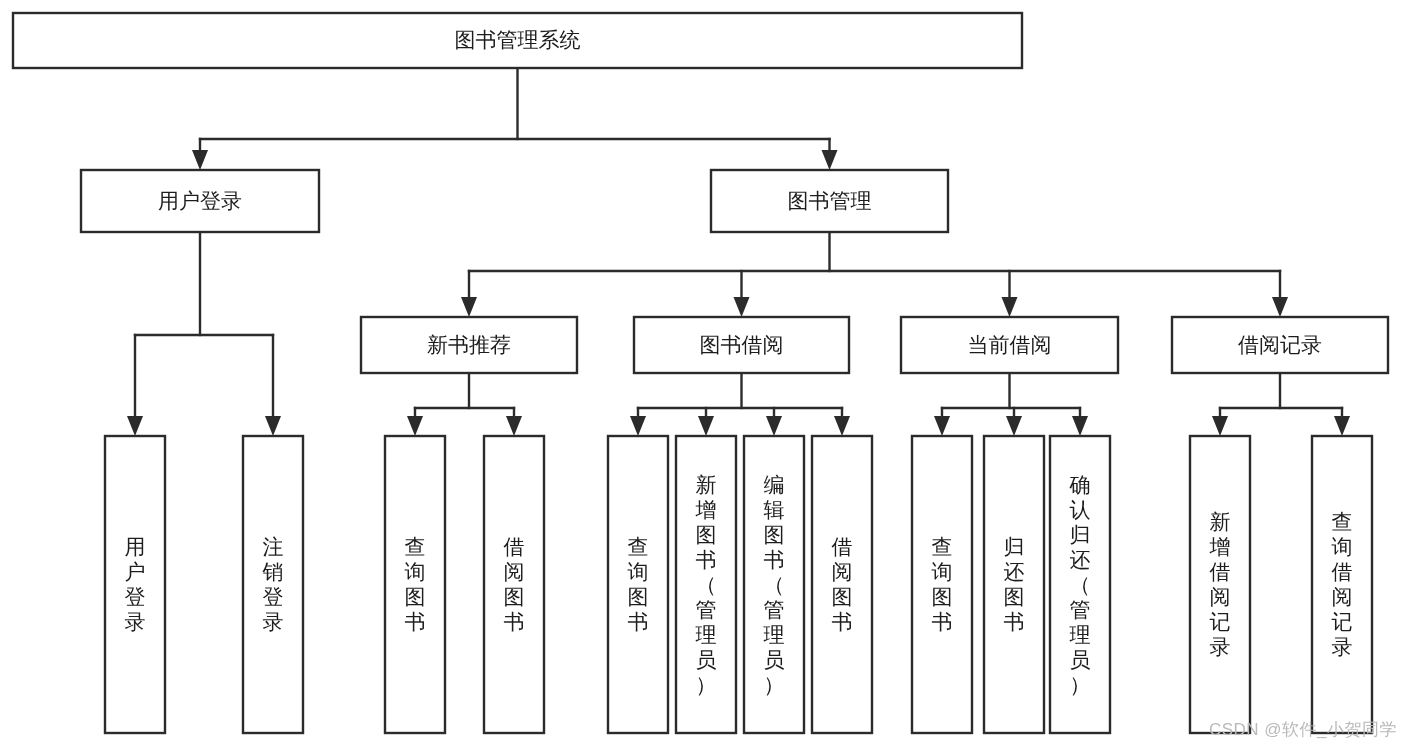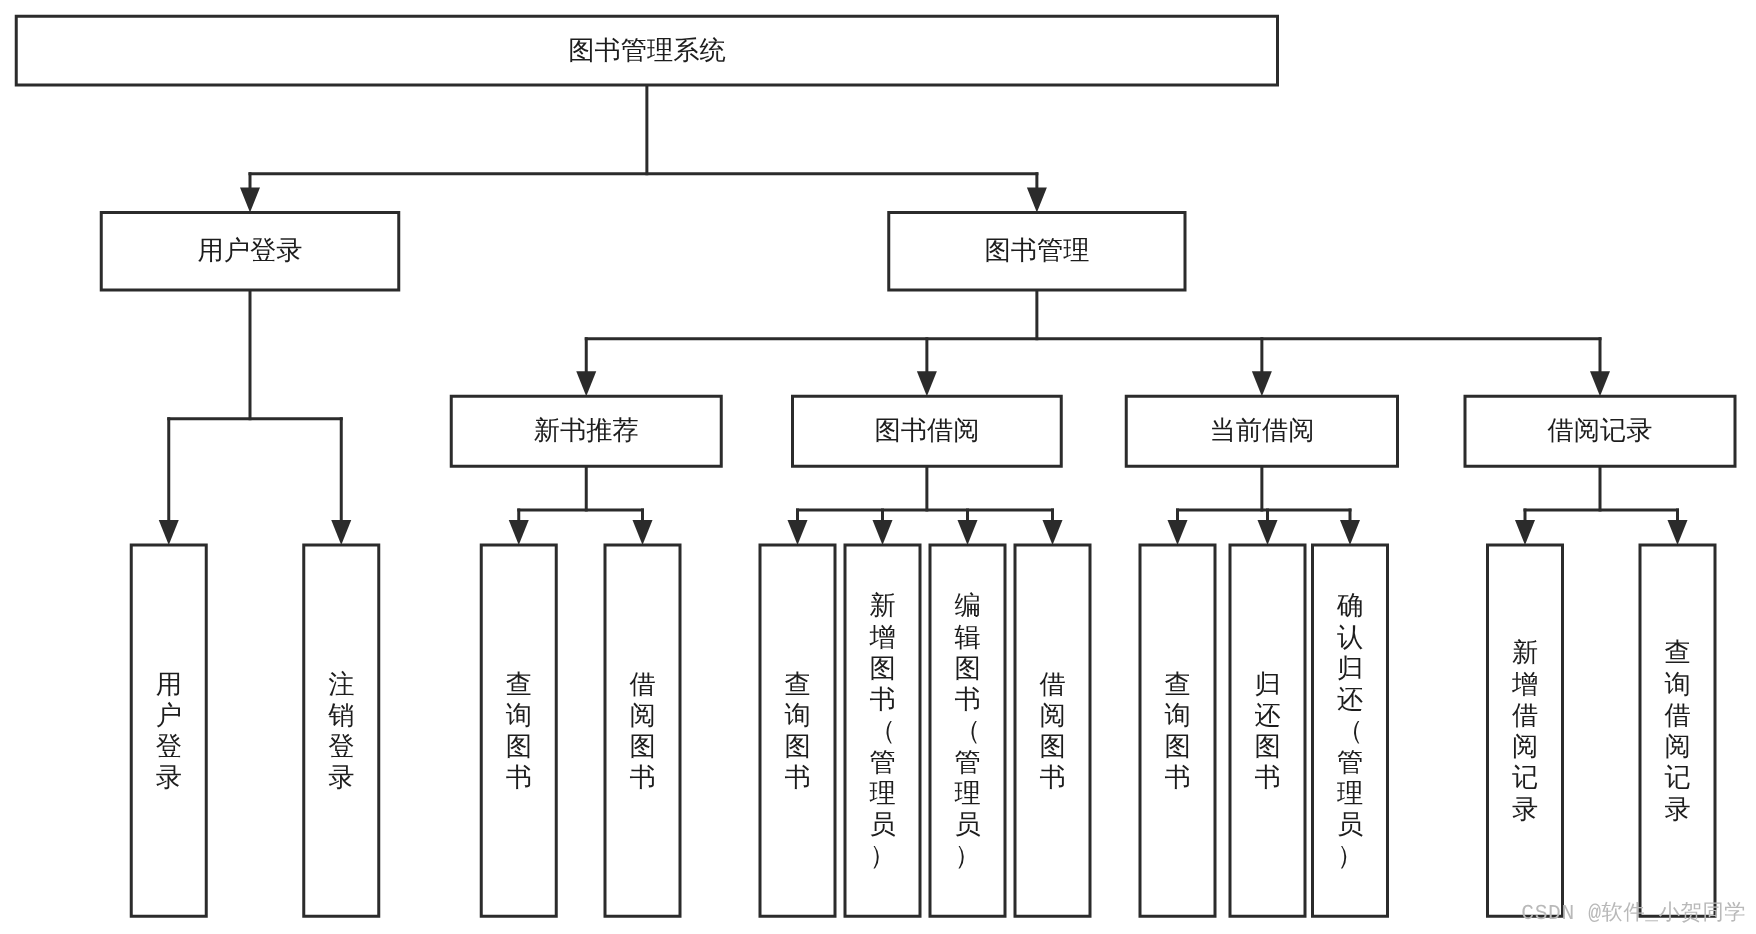--- a/index.html
+++ b/index.html
@@ -51,21 +51,21 @@
     stroke-linecap: square;
   }
   .arrow-head {
     fill: #2b2b2b;
     stroke: none;
   }
   .watermark {
     position: absolute;
     right: 8px;
     bottom: 6px;
-    font-family: Liberation Mono, monospace;
+    font-family: Liberation Sans, sans-serif;
     font-size: 17px;
     color: #b9b9b9;
     letter-spacing: 0.5px;
     white-space: nowrap;
     user-select: none;
   }
 </style>
 </head>
 <body>
 

